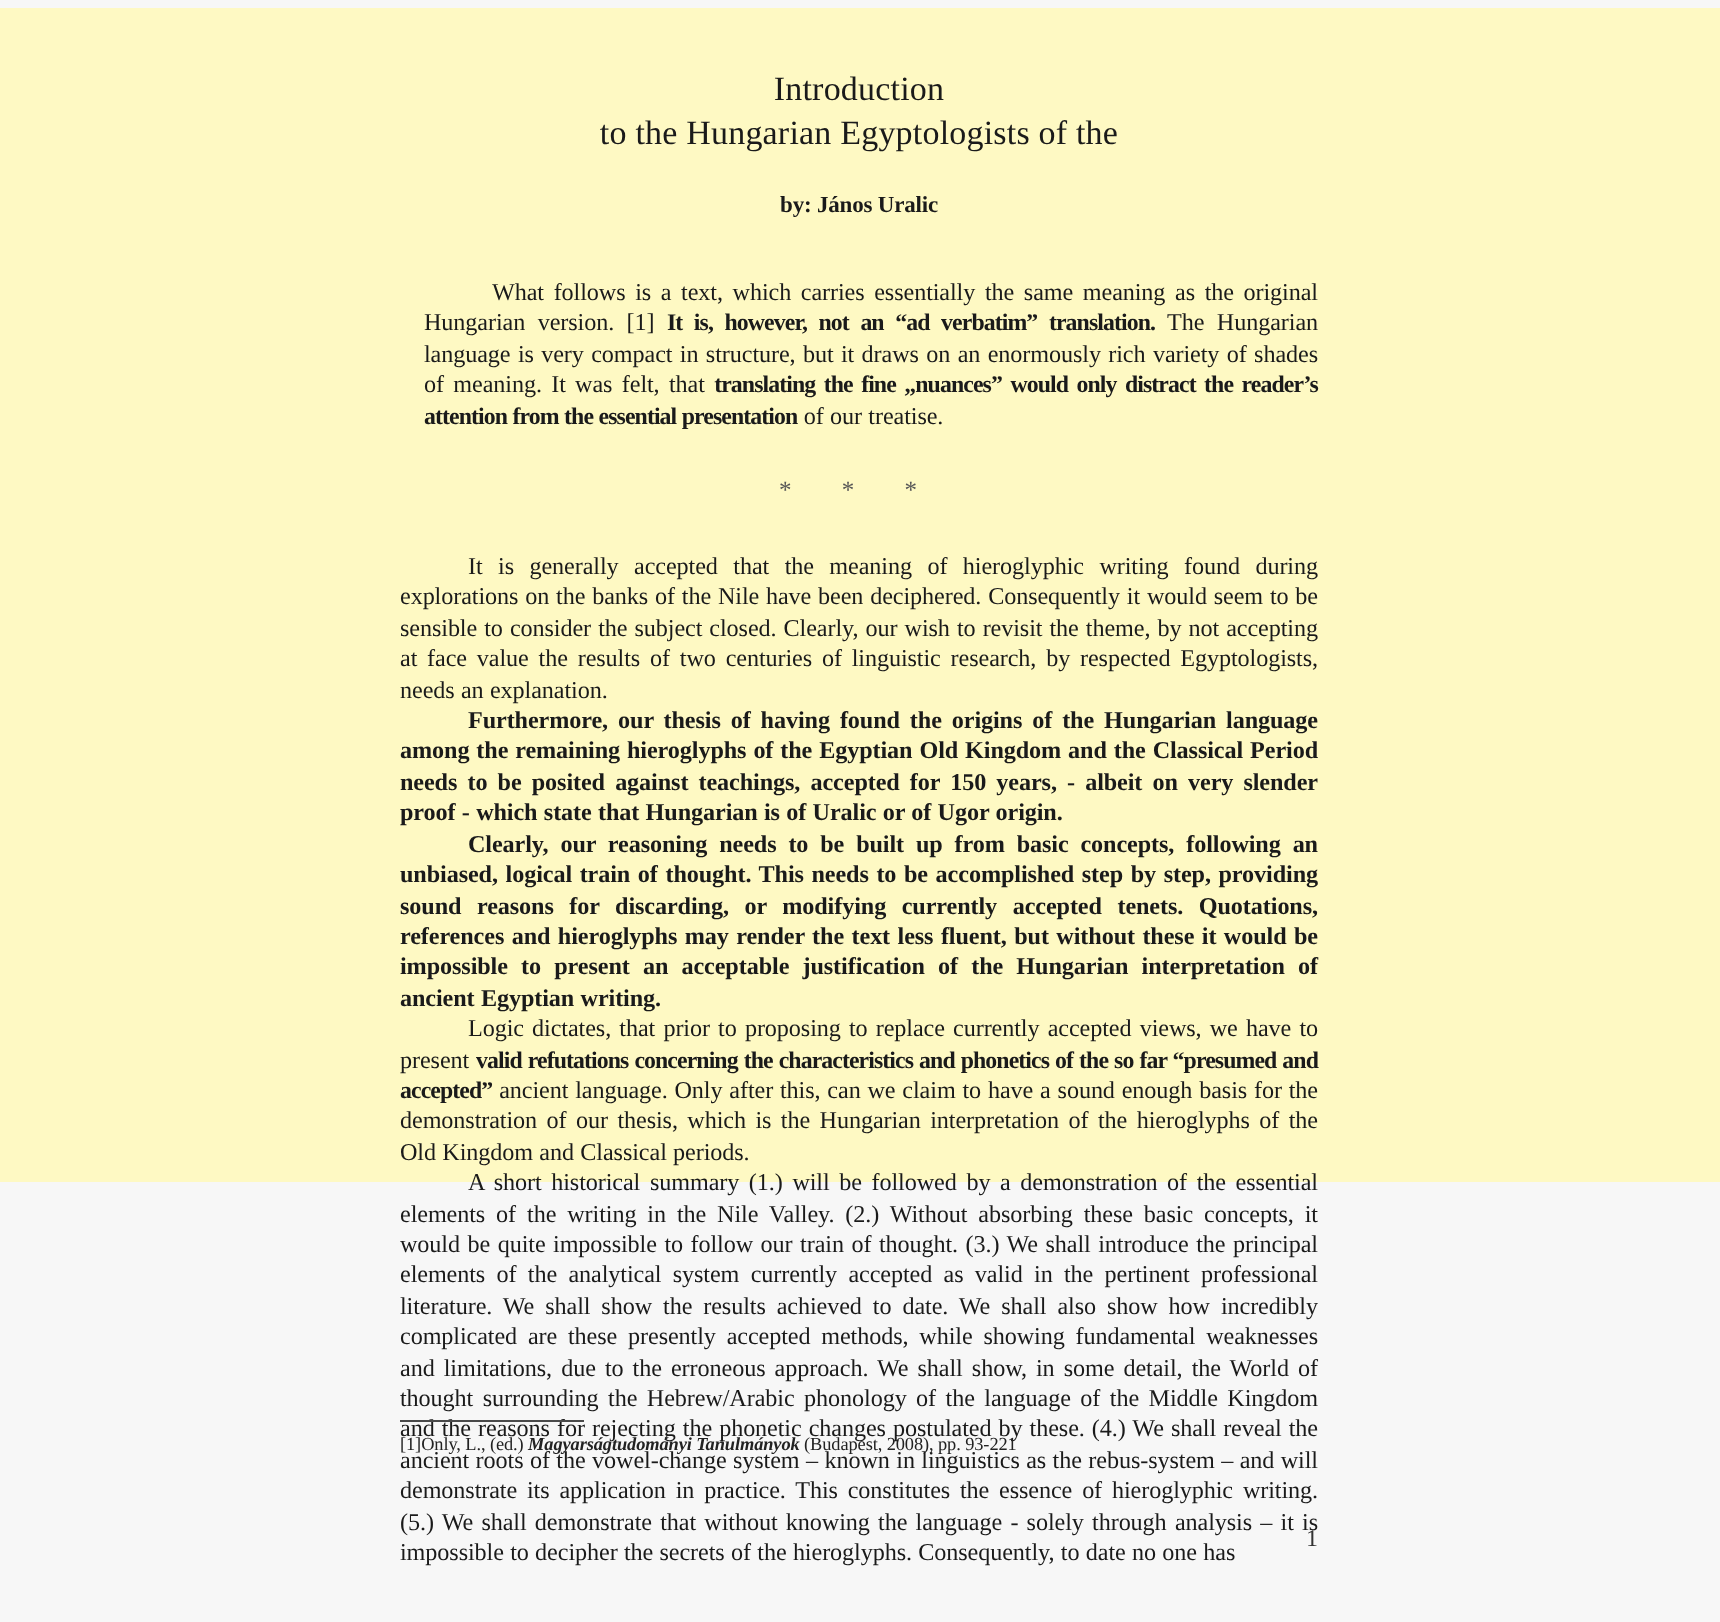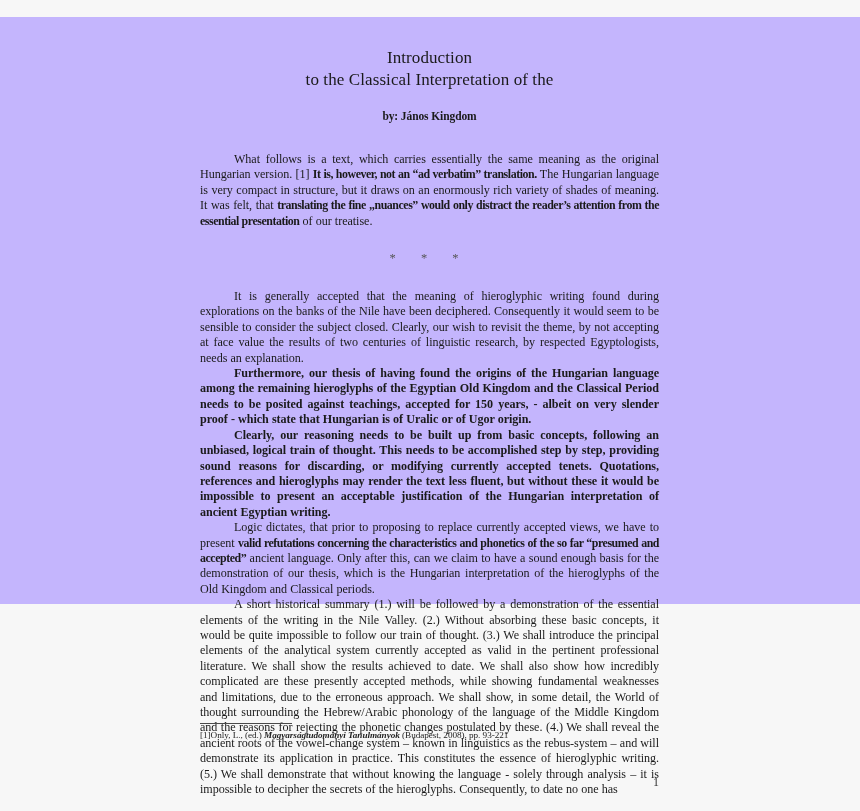--- a/index.html
+++ b/index.html
@@ -10,24 +10,24 @@
   body {
     width: 860px;
     height: 811px;
     font-family: "Liberation Serif", "DejaVu Serif", serif;
     color: #1a1a1a;
     position: relative;
     overflow: hidden;
   }
   .page {
     position: absolute;
-    left: 0; top: 17px;
+    left: 0; top: 4px;
     width: 860px;
     height: 587px;
-    background: #c4b5fd;
+    background: #fef9c3;
   }
   .content {
     position: absolute;
     left: 200px;
     top: 30px;
     width: 459px;
   }
   .title {
     text-align: center;
     font-size: 17px;
@@ -45,20 +45,21 @@
     font-size: 12.1px;
     line-height: 15.4px;
     text-align: justify;
     margin: 0;
     text-indent: 34px;
     letter-spacing: -0.05px;
     word-spacing: 0.2px;
   }
   p.first-par {
     margin-top: 30px;
+    margin-left: 12px;
   }
   .stars {
     text-align: center;
     font-size: 12.5px;
     margin-top: 22px;
     margin-bottom: 23px;
     letter-spacing: 11px;
     color: #555;
   }
   .indent-wide { text-indent: 44px; }
@@ -102,24 +103,24 @@
 </style>
 </head>
 <body>
 
 <div class="page">
 
   <div class="content">
 
     <div class="title">
       <div>Introduction</div>
-      <div>to the Classical Interpretation of the</div>
+      <div>to the Hungarian Egyptologists of the</div>
     </div>
 
-    <div class="byline">by: János Kingdom</div>
+    <div class="byline">by: János Uralic</div>
 
     <p class="body-par first-par"><span>What follows is a text, which carries essentially the same meaning as the original Hungarian version. [1] </span><span class="cond">It is, however, not an “ad verbatim” translation.</span><span> The Hungarian language is very compact in structure, but it draws on an enormously rich variety of shades of meaning. It was felt, that </span><span class="cond">translating the fine „nuances” would only distract the reader’s attention from the essential presentation</span><span> of our treatise.</span></p>
 
     <div class="stars">*   *   *</div>
 
     <p class="body-par indent-wide">It is generally accepted that the meaning of hieroglyphic writing found during explorations on the banks of the Nile have been deciphered. Consequently it would seem to be sensible to consider the subject closed. Clearly, our wish to revisit the theme, by not accepting at face value the results of two centuries of linguistic research, by respected Egyptologists, needs an explanation.</p>
 
     <p class="body-par indent-narrow">Furthermore, our thesis of having found the origins of the Hungarian language among the remaining hieroglyphs of the Egyptian Old Kingdom and the Classical Period needs to be posited against teachings, accepted for 150 years, - albeit on very slender proof - which state that Hungarian is of Uralic or of Ugor origin.</p>
 
 

